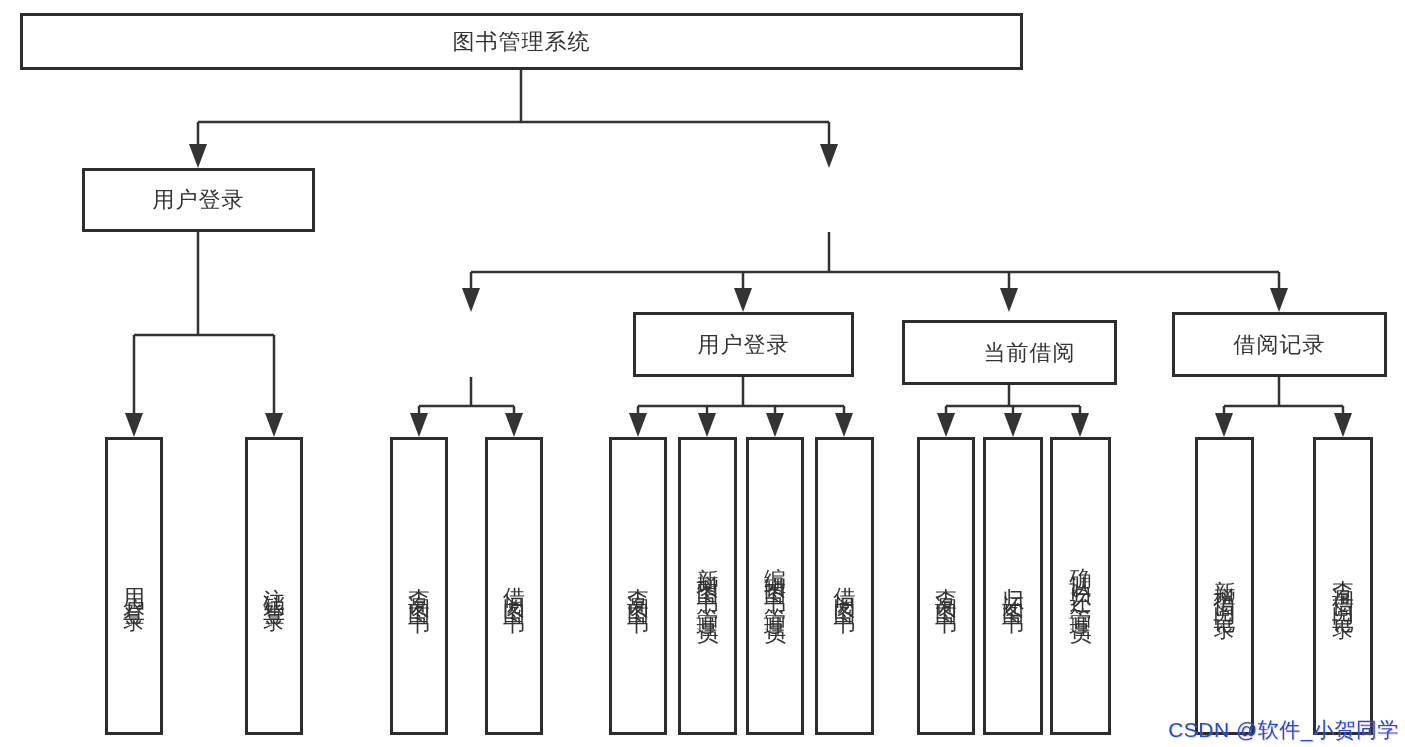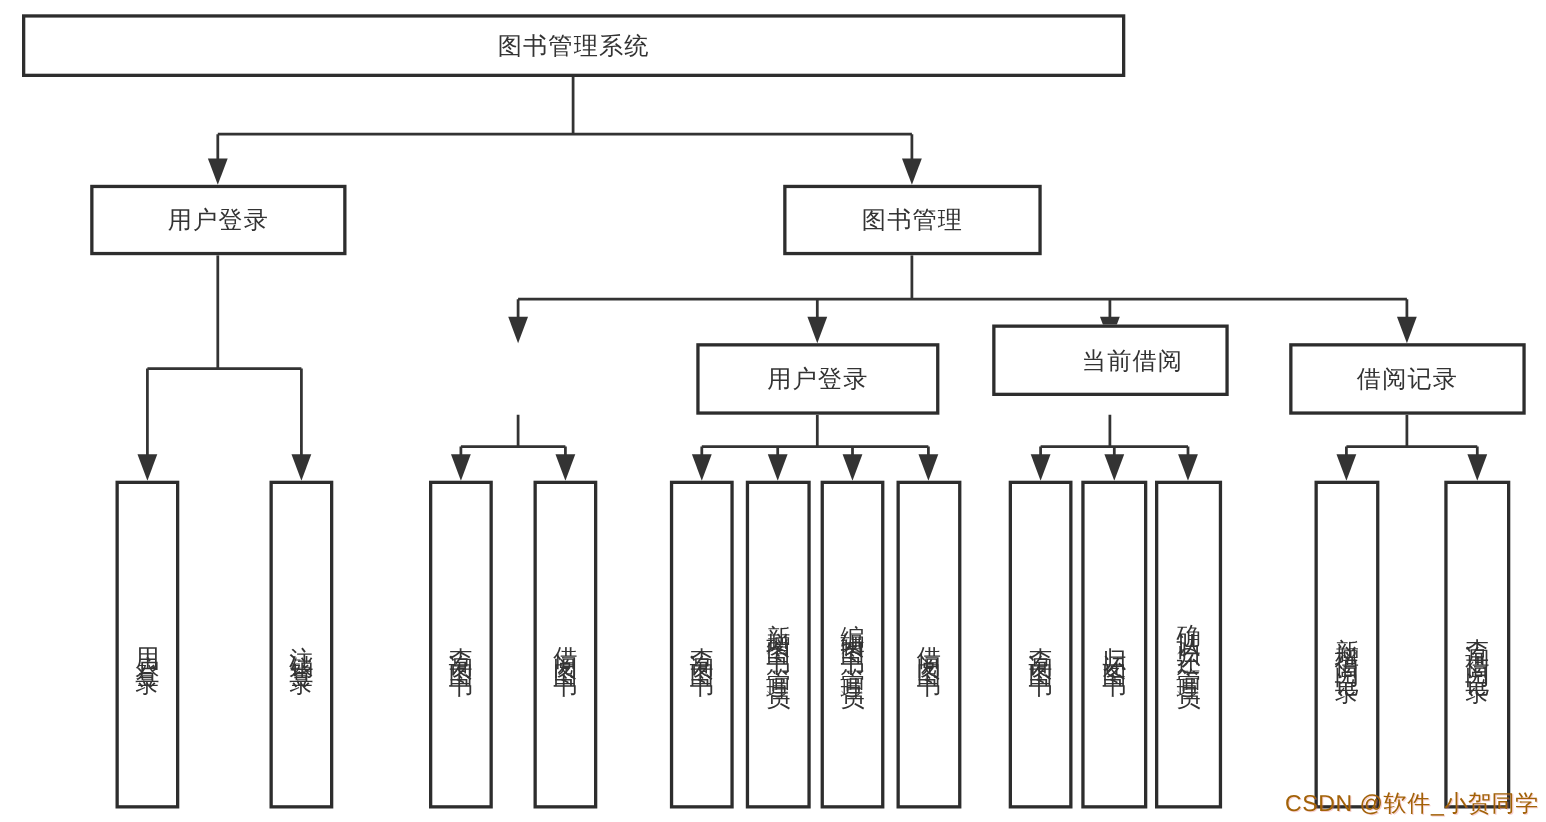--- a/index.html
+++ b/index.html
@@ -46,21 +46,21 @@
     color: #333333;
     line-height: 1;
   }
   .hbox span { color: #333333; }
   .watermark {
     position: absolute;
     right: 6px;
     bottom: 3px;
     font-size: 21px;
     letter-spacing: 0.5px;
-    color: #a16207;
+    color: #1d4ed8;
     text-shadow: 1px 1px 0 rgba(235, 120, 120, 0.35);
     white-space: nowrap;
   }
 </style>
 </head>
 <body>
 
 <div class="stage">
 
   <svg class="connectors" viewBox="0 0 1405 747" xmlns="http://www.w3.org/2000/svg">
@@ -121,28 +121,25 @@
     </g>
   </svg>
 
   <div class="box hbox" style="left:20px; top:13px; width:1003px; height:57px;font-family:Liberation Mono, monospace;">
     <span>图书管理系统</span>
   </div>
 
   <div class="box hbox" style="left:82px; top:168px; width:233px; height:64px;">
     <span>用户登录</span>
   </div>
-  <div class="box hbox" style="left:712px; top:168px; width:235px; height:64px;">
-    <span>图书管理</span>
-  </div>
 
   <div class="box hbox" style="left:633px; top:312px; width:221px; height:65px;">
     <span>用户登录</span>
   </div>
-  <div class="box hbox" style="left:902px; top:295px; width:215px; height:65px;padding-left:40px;">
+  <div class="box hbox" style="left:902px; top:320px; width:215px; height:65px;padding-left:40px;">
     <span>当前借阅</span>
   </div>
   <div class="box hbox" style="left:1172px; top:312px; width:215px; height:65px;">
     <span>借阅记录</span>
   </div>
 
   <div class="box leaf" style="left:105px; top:437px; width:58px; height:298px;">
     <span>用户登录</span>
   </div>
   <div class="box leaf" style="left:245px; top:437px; width:58px; height:298px;">

